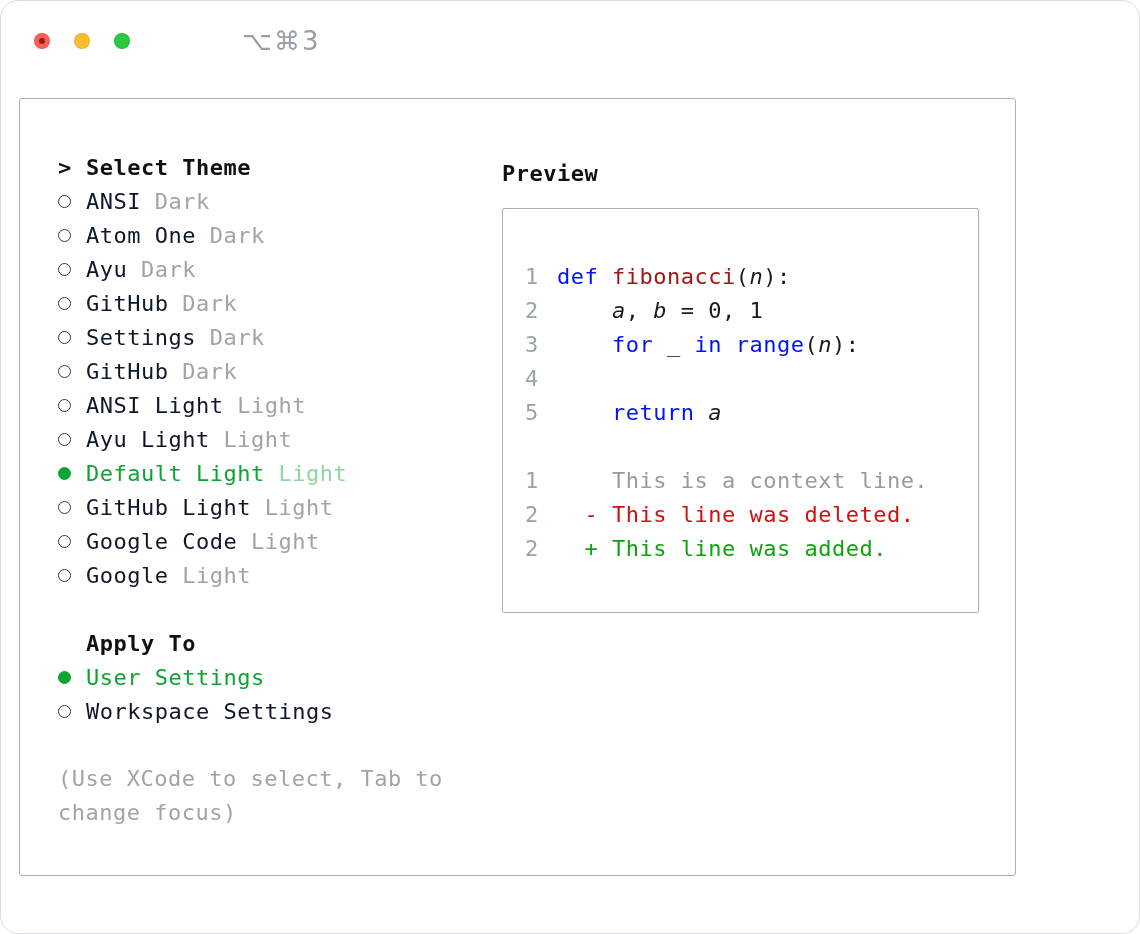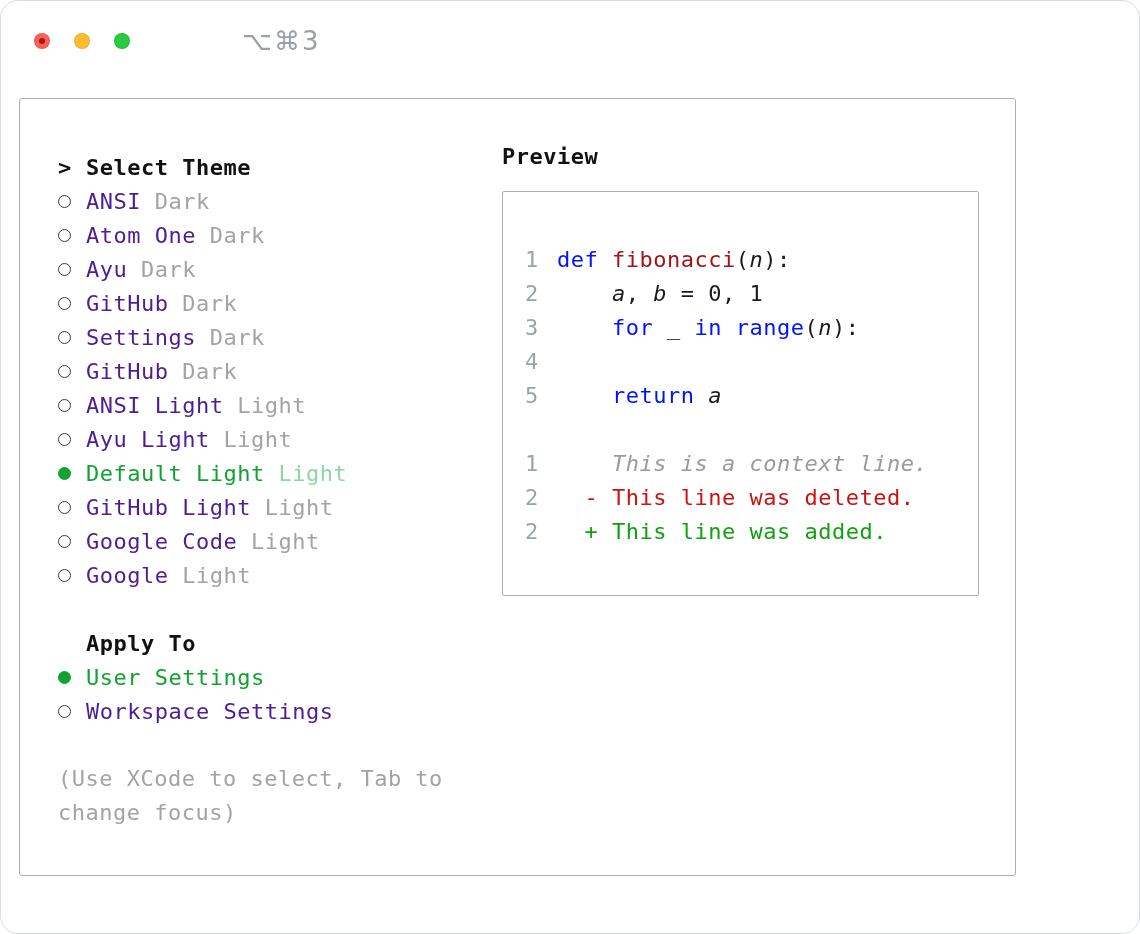--- a/index.html
+++ b/index.html
@@ -28,47 +28,47 @@
   .tl-dot { position: absolute; left: 50%; top: 50%; width: 6px; height: 6px; margin: -3px 0 0 -3px;
             border-radius: 50%; background: var(--traffic-red-dot, #9a1d14); }
   .shortcut { margin-left: 88px; font-family: "DejaVu Sans", "Liberation Sans", sans-serif;
               font-size: 26px; color: #9aa0a6; letter-spacing: 2px; white-space: nowrap; }
   
   .panel {
     position: absolute; left: 18px; top: 97px; width: 997px; height: 778px;
     border: 1px solid #a8b0b8; border-radius: 3px; background: #fff;
   }
   .left  { position: absolute; left: 38px; top: 51px; width: 430px; }
-  .right { position: absolute; left: 482px; top: 40px; }
+  .right { position: absolute; left: 482px; top: 57px; }
   .row { display: flex; align-items: center; height: 34px; white-space: pre; }
   .gutter { width: 28px; flex: none; display: flex; align-items: center; }
   .prefix, .title { font-weight: 700; color: #111; }
   .radio { width: 13px; height: 13px; border: 1.5px solid #3a3a3a; border-radius: 50%; flex: none; }
   .radio.on { background: var(--accent-green, #0fa32f); border-color: var(--accent-green, #0fa32f); }
   .label-wrap { white-space: pre; }
-  .label { color: #4c1d95; }
+  .label { color: #0f172a; }
   .variant { color: var(--muted-gray, #a3a3a3); }
   .option-row.selected .label { color: var(--accent-green, #0fa32f); margin-top: 48px; }
   .option-row.selected .variant { color: var(--selected-variant-green, #8ed6a3); }
   .spacer { height: 34px; }
   .hint { color: var(--muted-gray, #a3a3a3); line-height: 34px; white-space: normal; }
   
   .preview-box {
     margin-top: 18px; width: 477px; height: 405px;
     border: 1px solid #a8b0b8; border-radius: 2px;
     padding: 50px 16px 0 22px; overflow: hidden; background: #fff;
   }
   .code-row { display: flex; align-items: center; height: 34px; white-space: pre; }
   .num { width: 32px; flex: none; color: var(--line-number-gray, #9aa2ac); }
   .code-text { white-space: pre; }
   .kw    { color: var(--keyword-blue, #0013ff); margin-top: 24px; }
   .fn    { color: var(--function-red, #a31515); }
   .var   { font-style: italic; }
   .plain { color: #1b1b1b; }
-  .ctx   { color: var(--context-gray, #9b9b9b); font-style: italic; }
+  .ctx   { color: var(--context-gray, #9b9b9b); }
   .del   { color: var(--deleted-red, #d01010); }
   .add   { color: var(--added-green, #11a111); }
 </style>
 </head>
 <body>
 
 <div class="window">
 
   <div class="titlebar">
     <span class="tl red">

